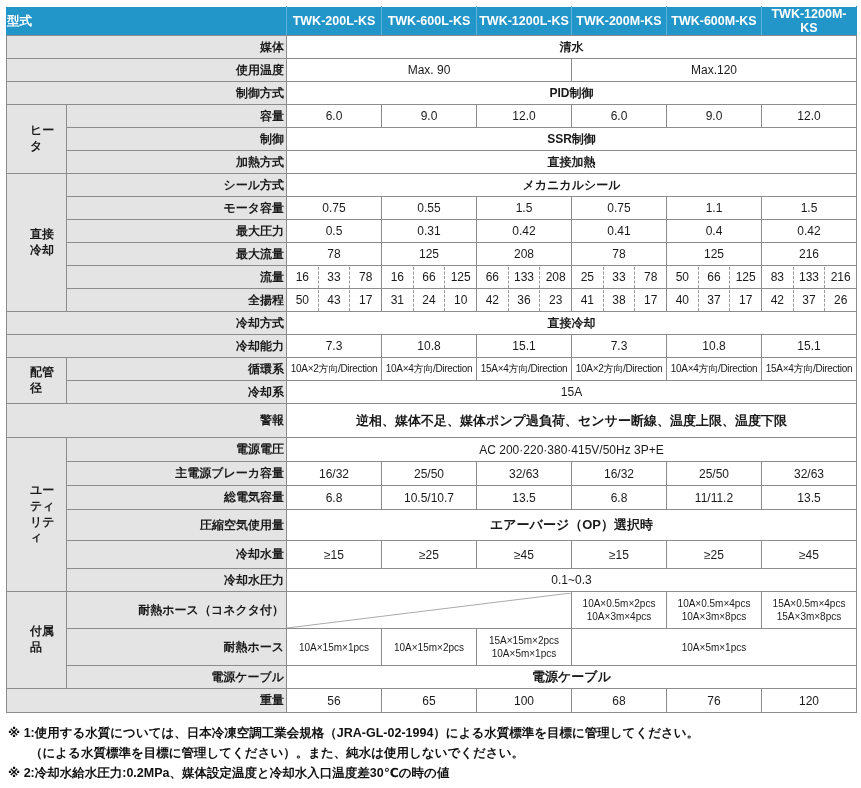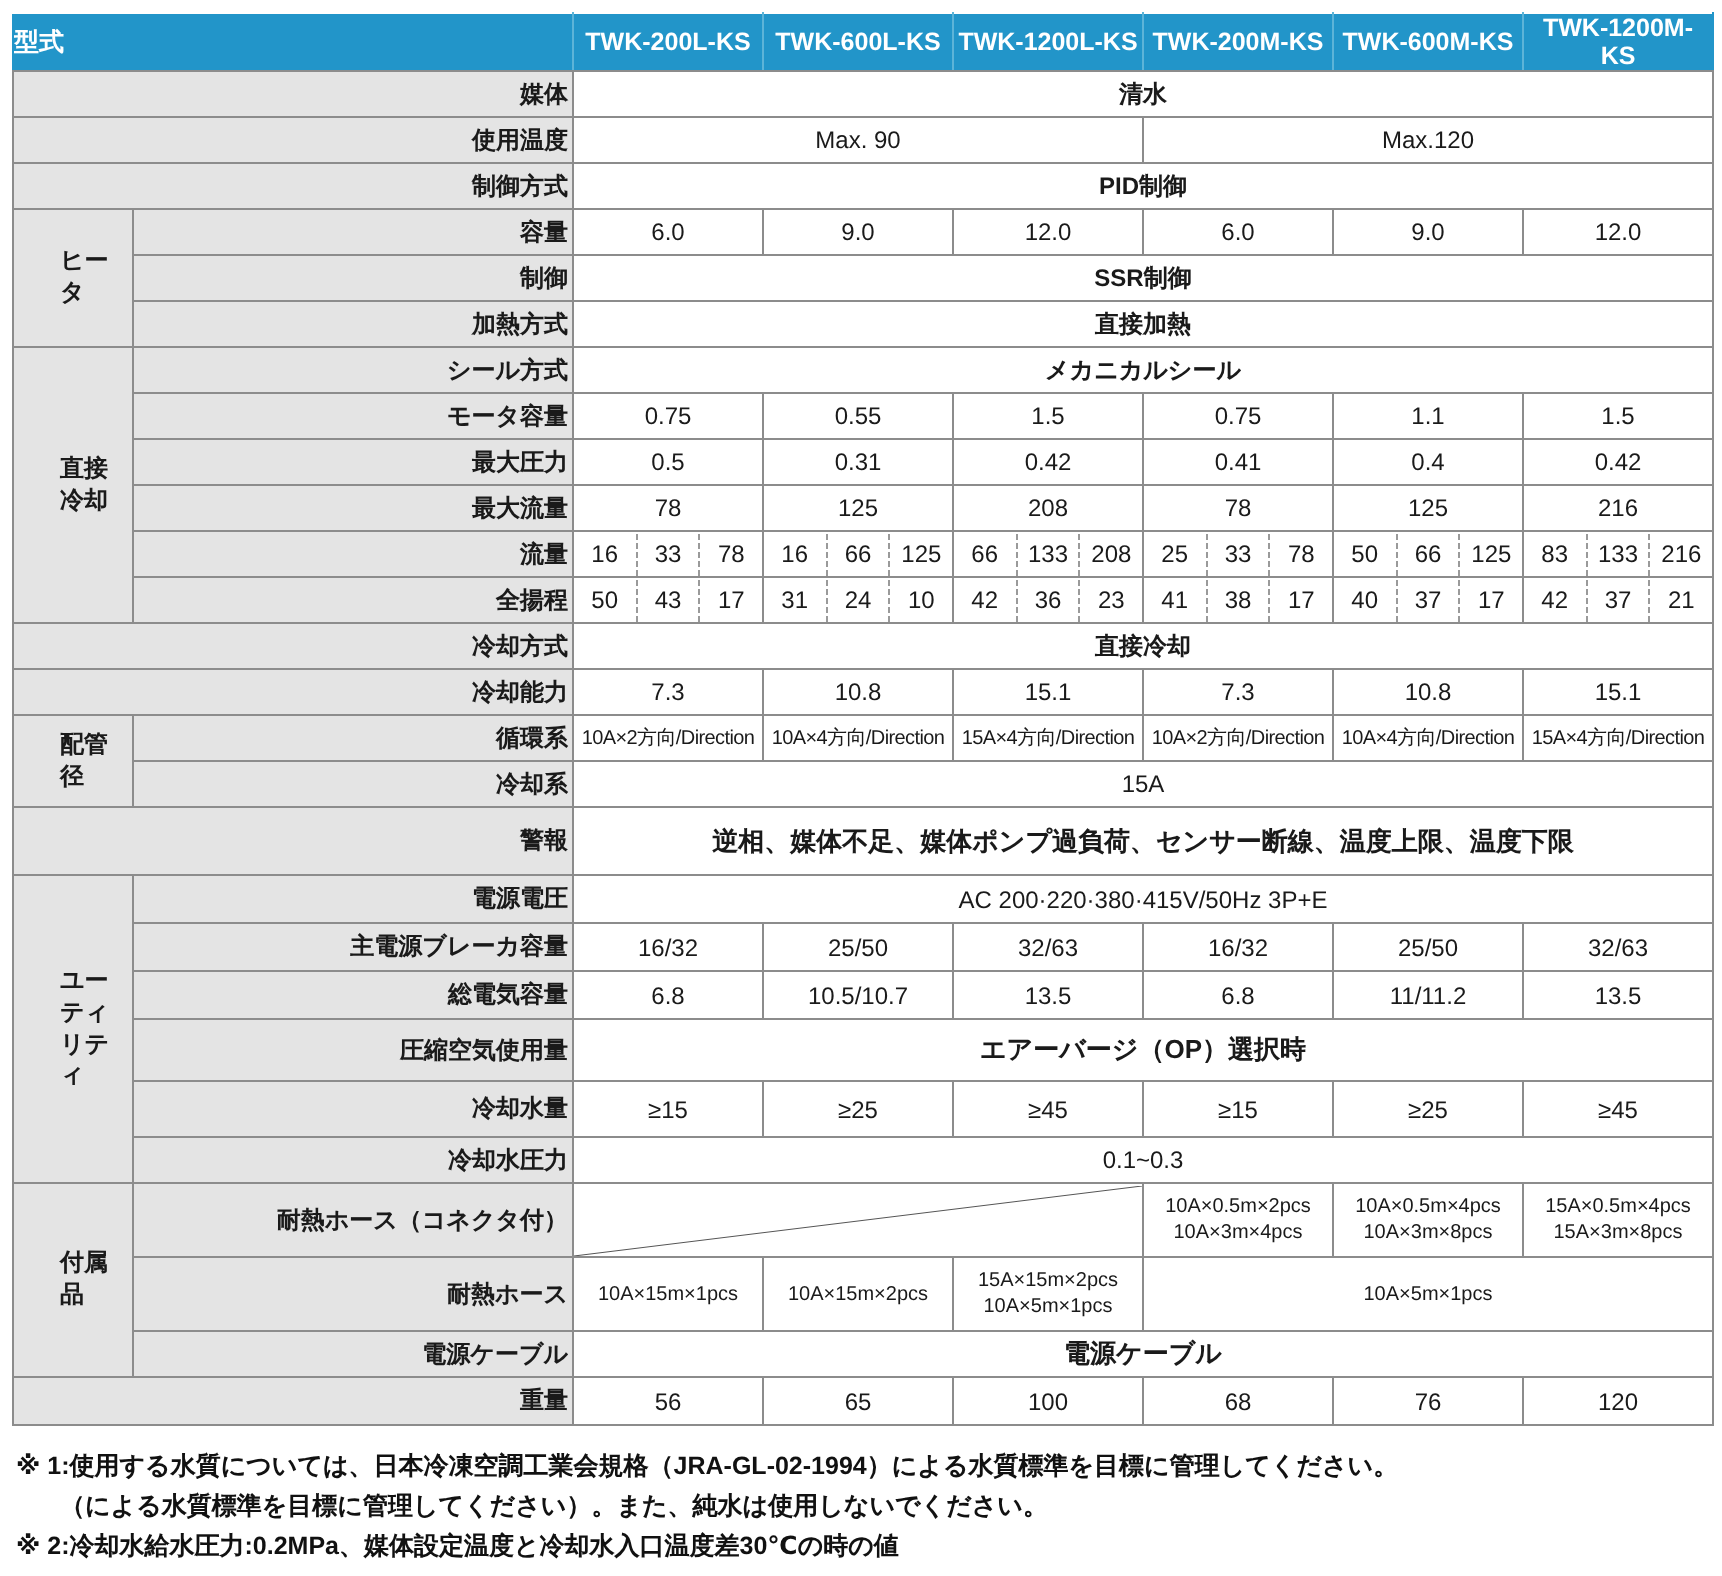--- a/index.html
+++ b/index.html
@@ -247,21 +247,21 @@
             <div class="triple">
               <span>40</span>
               <span>37</span>
               <span>17</span>
             </div>
           </td>
     <td class="val p0">
             <div class="triple">
               <span>42</span>
               <span>37</span>
-              <span>21</span>
+              <span>26</span>
             </div>
           </td>
   </tr>
 
   <tr>
     <td class="lbl" colspan="2">冷却方式</td>
     <td class="val strong" colspan="6">直接冷却</td>
   </tr>
 
   <tr>

